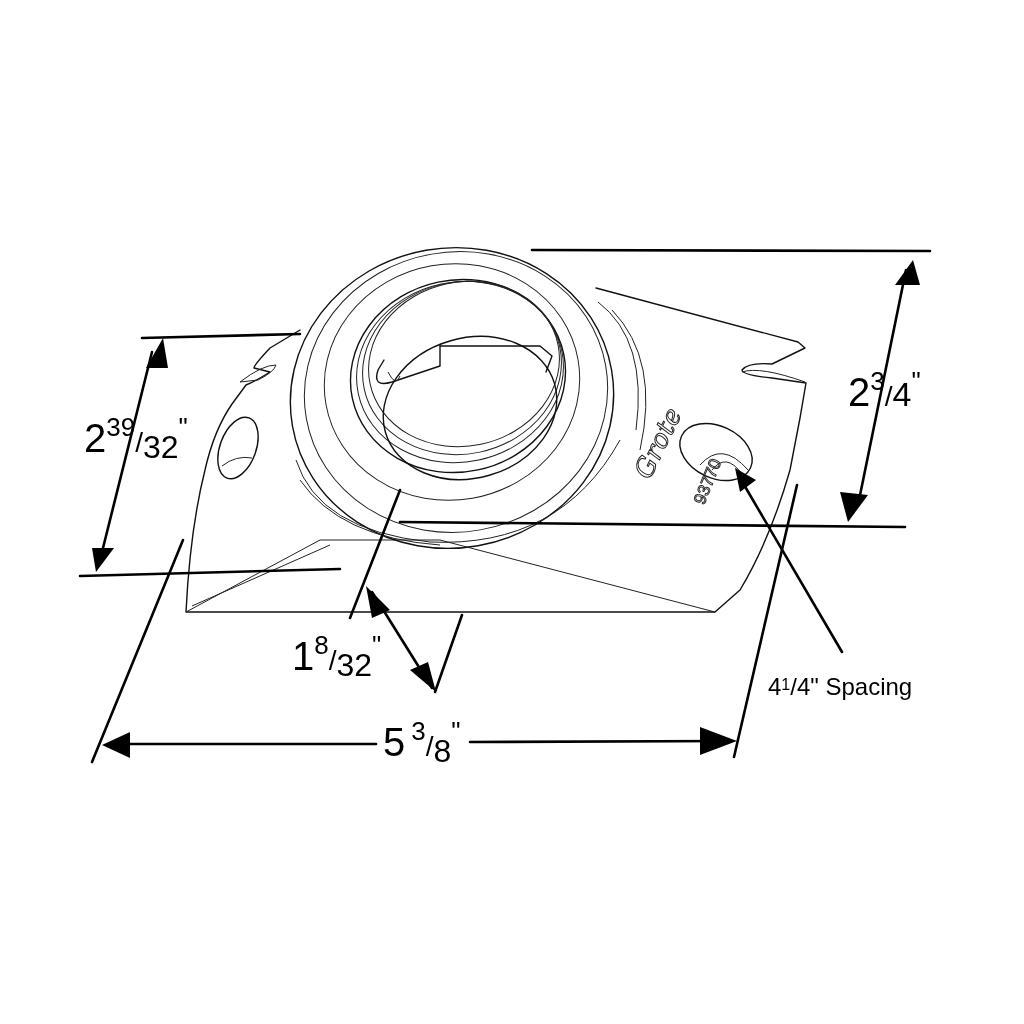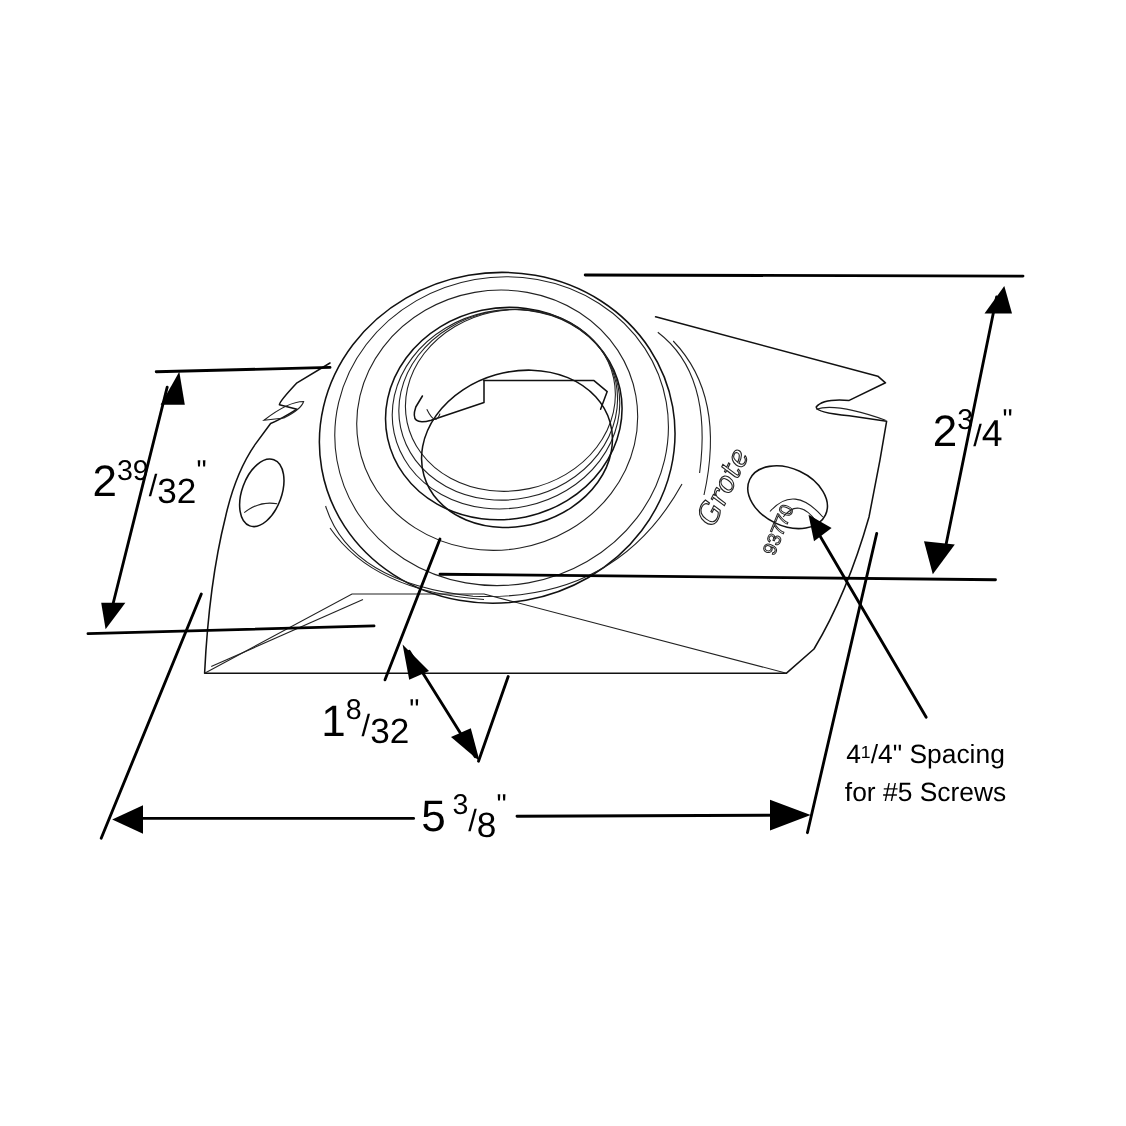--- a/index.html
+++ b/index.html
@@ -120,14 +120,13 @@
 <div class="lbl big" style="left:292px; top:636px;">
   <span>1</span><span class="sup">8</span><span class="slash">/</span><span class="sub">32</span><span class="sup">"</span>
 </div>
 
 <div class="lbl big" style="left:383px; top:722px;">
   <span>5</span><span class="sup" style="margin-left:6px;">3</span><span class="slash">/</span><span class="sub">8</span><span class="sup">"</span>
 </div>
 
 <div class="lbl note" style="left:768px; top:670px;">
   <div><span>4</span><span class="supn">1</span><span>/</span><span>4</span><span>" Spacing</span></div>
-  <div>for #5 Screws</div>
 </div>
 
 </body></html>

